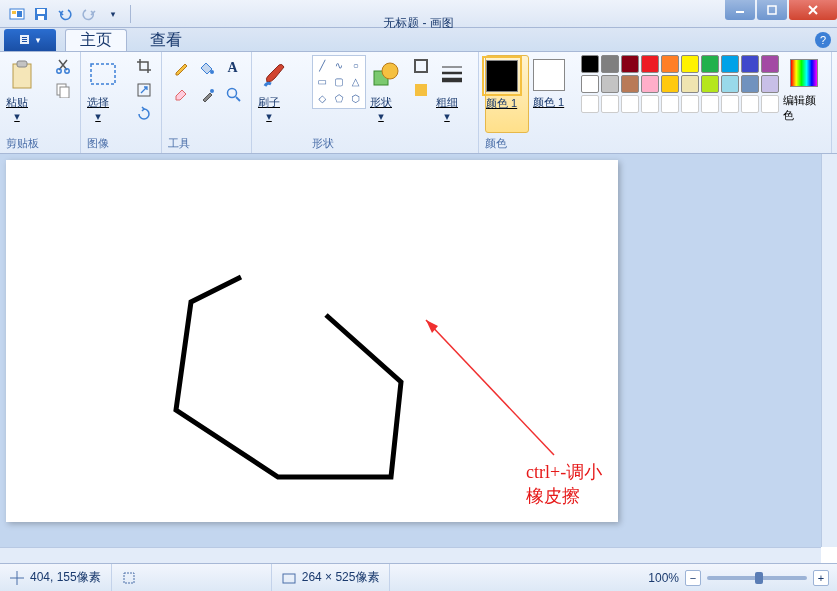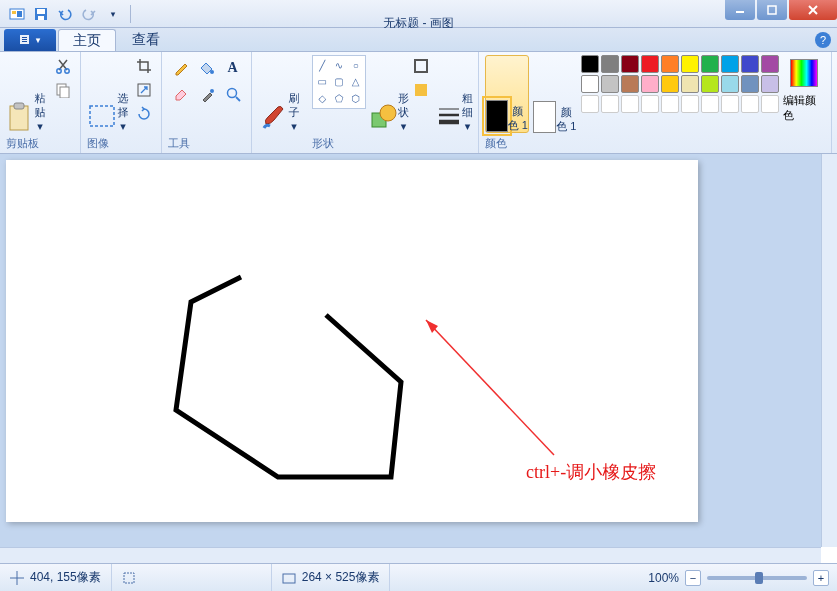--- a/index.html
+++ b/index.html
@@ -12,31 +12,31 @@
 .qat-sep { width: 1px; height: 18px; background: #a7b8d6; margin: 0 4px; }
 .title-text { position: absolute; left: 50%; transform: translateX(-50%); font-size: 12px; color: #1a3a6e; margin-top: 20px; }
 .win-controls { position: absolute; right: 0; top: 0; display: flex; }
 .win-btn { width: 30px; height: 20px; display: flex; align-items: center; justify-content: center; font-size: 11px; color: #fff; }
 .win-min, .win-max { background: linear-gradient(#9cb8e0, #6e96cf); margin-right: 2px; border-radius: 0 0 3px 3px; }
 .win-close { width: 48px; background: linear-gradient(#e77a6f, #d14531); border-radius: 0 0 3px 3px; }
 
 
 .tab-row { height: 24px; background: linear-gradient(#dce6f5, #cfdff2); display: flex; align-items: flex-end; border-bottom: 1px solid #a7b8d6; position: relative; }
 .file-btn { width: 52px; height: 22px; margin-left: 4px; background: linear-gradient(#2a6dd0, #1a4fa5); color: #fff; display: flex; align-items: center; justify-content: center; font-size: 12px; border-radius: 3px 3px 0 0; }
-.tab { height: 22px; padding: 0 14px; font-size: 14px; color: #1a3a6e; display: flex; align-items: center; margin-left: 2px; }
+.tab { height: 22px; padding: 0 14px; font-size: 16px; color: #1a3a6e; display: flex; align-items: center; margin-left: 9px; }
 .tab.active { background: #f5f9ff; border: 1px solid #a7b8d6; border-bottom: none; border-radius: 3px 3px 0 0; }
 .help-btn { position: absolute; right: 6px; top: 4px; width: 16px; height: 16px; background: #3b7fd6; border-radius: 50%; color: #fff; display: flex; align-items: center; justify-content: center; font-size: 11px; }
 
 
 .ribbon { height: 102px; background: linear-gradient(#f5f9ff, #e3ecf9); border-bottom: 1px solid #a7b8d6; display: flex; }
 .group { border-right: 1px solid #c3d2ea; padding: 3px 6px 0 6px; display: flex; flex-direction: column; }
 .group-body { flex: 1; display: flex; align-items: flex-start; gap: 4px; }
 .group-label { text-align: left; font-size: 11px; color: #4a6ea8; padding: 2px 0; }
 
-.big-btn { width: 42px; height: 78px; display: flex; flex-direction: row; align-items: flex-end; padding-top: 4px; border-radius: 3px; }
+.big-btn { width: 42px; height: 78px; display: flex; flex-direction: column; align-items: flex-start; padding-top: 4px; border-radius: 3px; text-decoration: underline; }
 .big-btn .icon-box { width: 32px; height: 32px; display: flex; align-items: center; justify-content: center; }
 .big-btn .btn-label { font-size: 11px; color: #1a3a6e; margin-top: 4px; text-align: center; line-height: 14px; }
 .small-col { display: flex; flex-direction: column; gap: 2px; }
 .small-btn { width: 22px; height: 22px; display: flex; align-items: center; justify-content: center; border-radius: 2px; }
 
 .tool-grid { display: grid; grid-template-columns: repeat(3, 25px); grid-template-rows: repeat(3, 25px); gap: 1px; }
 .tool-grid .small-btn { width: 25px; height: 25px; }
 
 .shapes-box { width: 54px; height: 54px; border: 1px solid #b8c9e3; background: #fff; display: grid; grid-template-columns: repeat(3, 1fr); grid-template-rows: repeat(3, 1fr); padding: 1px; }
 .shape-cell { display: flex; align-items: center; justify-content: center; font-size: 10px; color: #4a6ea8; }
@@ -45,21 +45,21 @@
 .color-swatch-big.active { outline: 2px solid #f5c040; outline-offset: 2px; }
 .color-palette { display: grid; grid-template-columns: repeat(10, 18px); grid-template-rows: repeat(3, 18px); gap: 2px; }
 .color-cell { width: 18px; height: 18px; border: 1px solid #888; border-radius: 2px; }
 .color-cell.empty { border: 1px solid #ccc; background: #fff; }
 
 .edit-colors-btn { width: 42px; display: flex; flex-direction: column; align-items: center; padding-top: 4px; }
 .spectrum { width: 28px; height: 28px; background: linear-gradient(90deg, #f00, #ff0, #0f0, #0ff, #00f, #f0f); border: 1px solid #888; }
 
 
 .workspace { position: absolute; top: 154px; left: 0; right: 16px; bottom: 28px; background: #c3d6ef; overflow: hidden; }
-.canvas-container { position: absolute; left: 6px; top: 6px; width: 692px; height: 362px; background: #fff; box-shadow: 2px 2px 6px rgba(0,0,0,0.25); }
+.canvas-container { position: absolute; left: 6px; top: 6px; width: 612px; height: 362px; background: #fff; box-shadow: 2px 2px 6px rgba(0,0,0,0.25); }
 .drawing { position: absolute; left: 0; top: 0; }
 .annotation-text { position: absolute; left: 520px; top: 300px; color: #e61919; font-size: 18px; font-family: "SimSun"; }
 .annotation-arrow { position: absolute; left: 0; top: 0; pointer-events: none; }
 
 .vscroll { position: absolute; right: 0; top: 154px; width: 16px; bottom: 44px; background: #e3ecf9; border-left: 1px solid #b8c9e3; }
 .hscroll { position: absolute; left: 0; right: 16px; bottom: 28px; height: 16px; background: #e3ecf9; border-top: 1px solid #b8c9e3; }
 
 
 .statusbar { position: absolute; bottom: 0; left: 0; right: 0; height: 28px; background: linear-gradient(#f2f6fd, #dde8f6); border-top: 1px solid #a7b8d6; display: flex; align-items: center; font-size: 12px; color: #1a3a6e; }
 .status-cell { padding: 0 10px; display: flex; align-items: center; gap: 6px; height: 100%; border-right: 1px solid #c3d2ea; }

